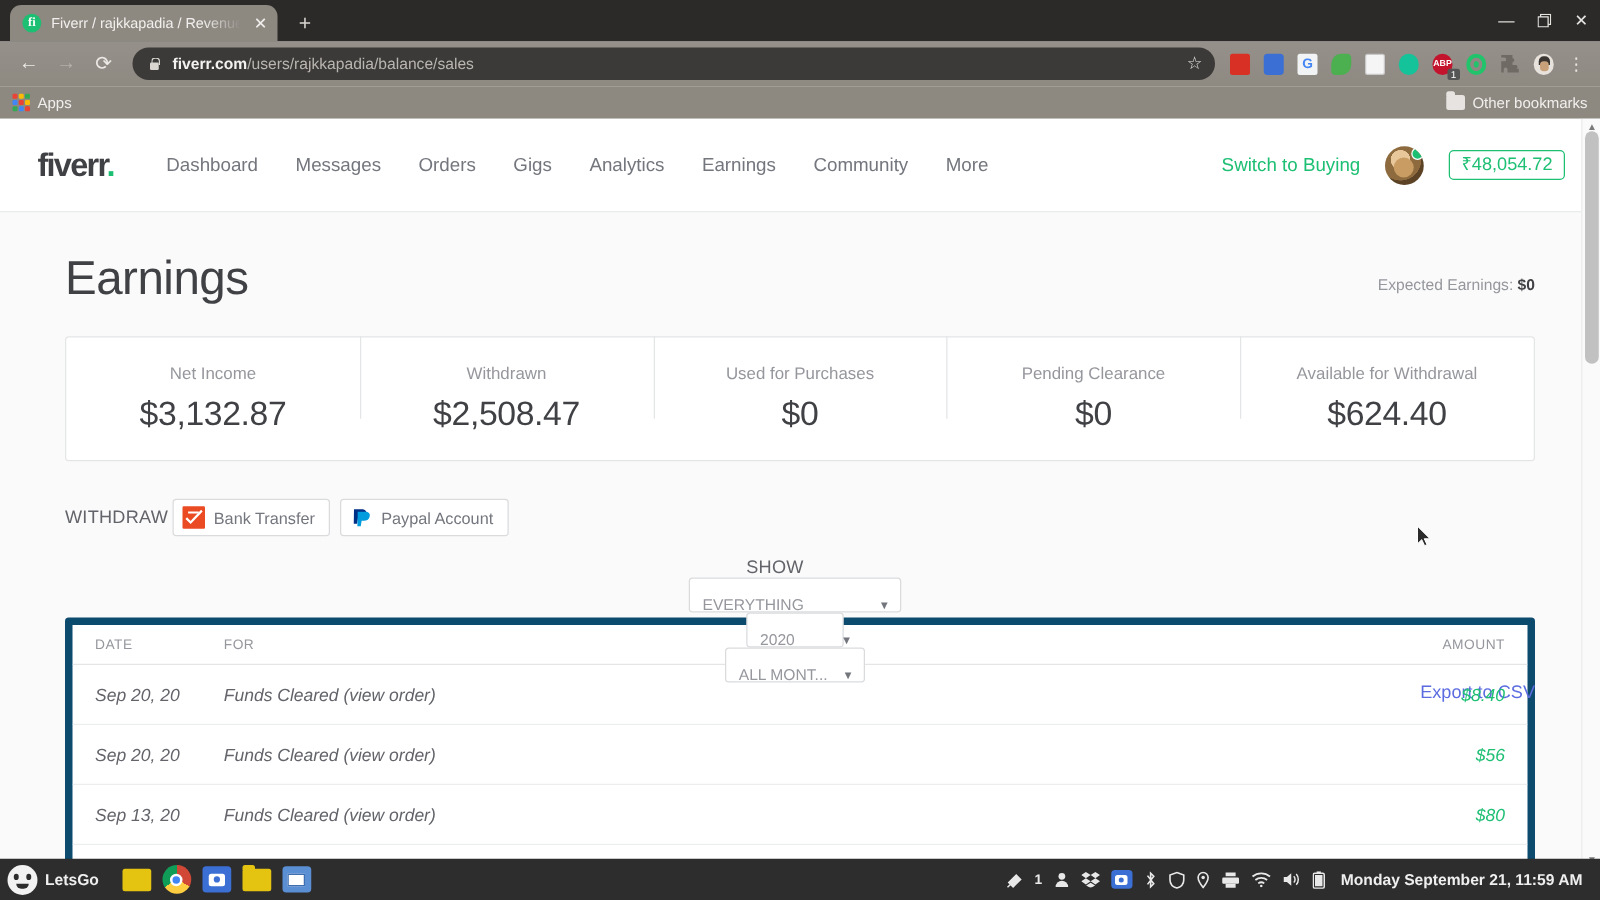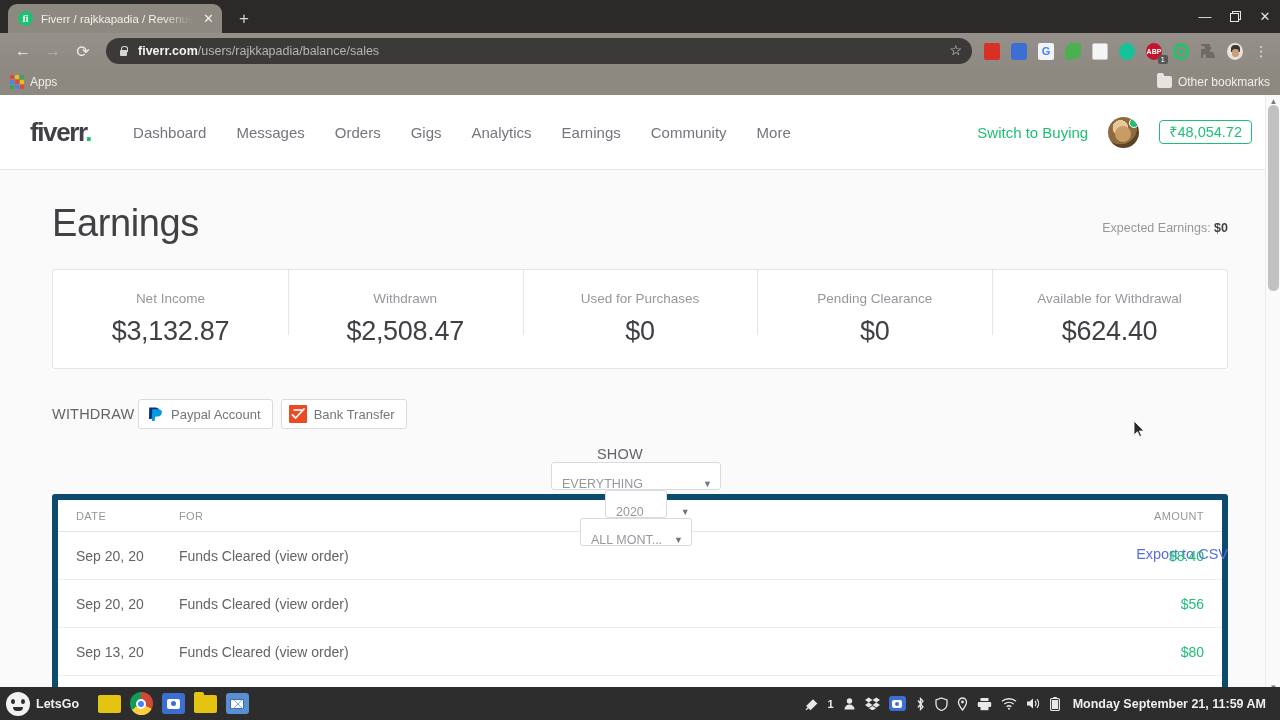--- a/index.html
+++ b/index.html
@@ -149,36 +149,36 @@
              flex:0 0 auto; position: relative; }
 
   .show-row { display: flex; align-items: center; margin-top: 17px; height: 28px; flex-direction: column; }
   .select {
     height: 28px; border: 1px solid #dadbdd; border-radius: 3px; background:#fff;
     display: flex; align-items: center; justify-content: space-between;
     font-size: 12.5px; color: #95979d; padding: 16px 8px 0 10px; margin-right: 8px;
   }
   .select .caret { color: #74767e; font-size: 9px; margin-left: 10px; }
   .sel-everything { width: 170px; }
-  .sel-year { width: 62px; gap: 27px; }
+  .sel-year { width: 78px; gap: 27px; }
   .sel-month { width: 112px; }
   .export { margin-left: auto; font-size: 14.5px; color: #5b6ce0; }
 
   .table {
     margin-top: 20px; background: #fff; border: 6px solid #0c4a6e; border-radius: 3px;
     overflow: hidden;
   }
   .thead { height: 32px; display: flex; align-items: center; border-bottom: 1px solid #e4e5e7;
            padding: 0 18px; }
   .th { font-size: 11px; color: #95979d; letter-spacing: 0.4px; }
   .th-date { width: 103px; }
   .th-for { flex: 1; }
   .th-amount { text-align: right; }
   .trow { height: 48px; display: flex; align-items: center; padding: 0 18px;
-          border-bottom: 1px solid #eceded; }
+          border-bottom: 1px solid #eceded; font-style: italic; }
   .td { font-size: 14px; color: #62646a; }
   .td-date { width: 103px; }
   .td-for { flex: 1; }
   .td-amount { color: #1dbf73; text-align: right; }
 
   
   .pagescroll { position: absolute; right: 0; top: 0; width: 15px; height: 600px;
                 background: #fafafa; border-left: 1px solid #ececec; }
   .ps-thumb { position: absolute; top: 10px; left: 2px; width: 11px; height: 186px;
               background: #c1c1c1; border-radius: 6px; }
@@ -352,37 +352,37 @@
         </div>
         <div class="stat">
           <div class="stat-label">Available for Withdrawal</div>
           <div class="stat-value">$624.40</div>
         </div>
       </div>
 
       <div class="withdraw-row">
         <span class="row-label">WITHDRAW</span>
         <div class="wbtn">
+          <span class="bank-ic">
+            <svg width="18" height="18" viewBox="0 0 18 18">
+                <path d="M3 9.5 L6.5 13 L15.5 3.5" stroke="#fff" stroke-width="1.8" fill="none"></path>
+                <path d="M4.5 5 L13 5" stroke="#fff" stroke-width="1.6"></path>
+              </svg>
+          </span>
+          <span>Bank Transfer</span>
+        </div>
+        <div class="wbtn">
           <span class="paypal-ic">
             <svg width="18" height="18" viewBox="0 0 18 18">
               <path d="M3.2 2.4h6.1c2.7 0 4.1 1.3 3.7 3.6-.4 2.4-2.2 3.6-4.8 3.6H6.4L5.7 14H3z" fill="#002f86"></path>
               <path d="M6.2 4.3h6c2.6 0 4 1.3 3.6 3.6-.4 2.4-2.2 3.7-4.8 3.7H9.3L8.6 16H5.9z" fill="#009cde"></path>
             </svg>
           </span>
           <span>Paypal Account</span>
         </div>
-        <div class="wbtn">
-          <span class="bank-ic">
-            <svg width="18" height="18" viewBox="0 0 18 18">
-                <path d="M3 9.5 L6.5 13 L15.5 3.5" stroke="#fff" stroke-width="1.8" fill="none"></path>
-                <path d="M4.5 5 L13 5" stroke="#fff" stroke-width="1.6"></path>
-              </svg>
-          </span>
-          <span>Bank Transfer</span>
-        </div>
       </div>
 
       <div class="show-row">
         <span class="row-label">SHOW</span>
         <div class="select sel-everything">
           <span>EVERYTHING</span>
           <span class="caret">▼</span>
         </div>
         <div class="select sel-year">
           <span>2020</span>

